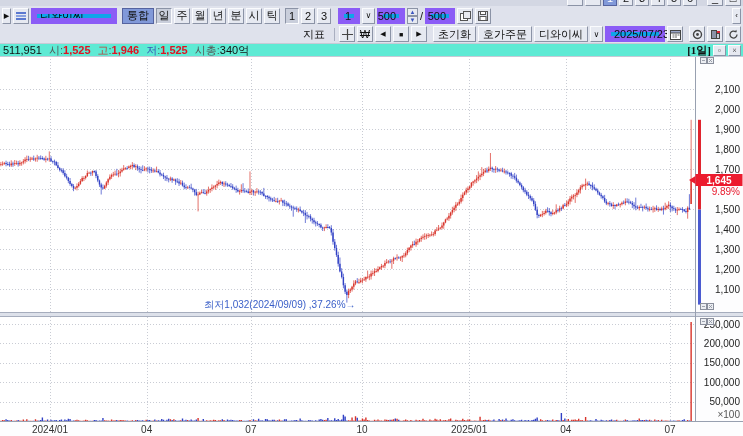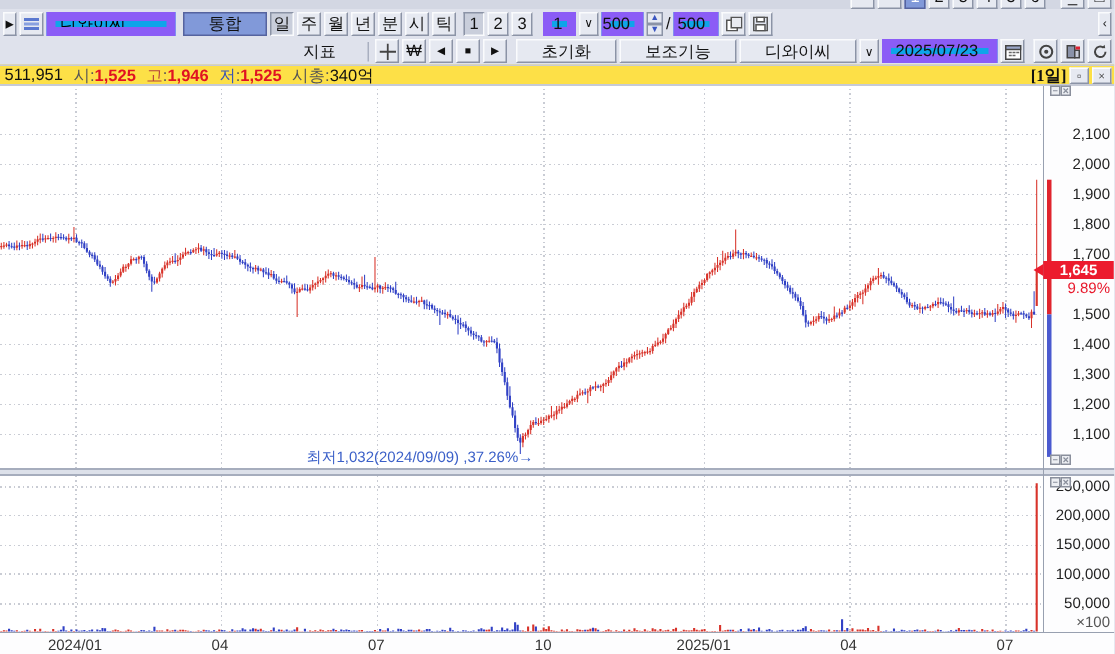--- a/index.html
+++ b/index.html
@@ -3,22 +3,22 @@
 <meta charset="utf-8">
 <style>
 html,body{margin:0;padding:0;background:#dfe2ec;}
 .app{position:relative;width:743px;height:436px;overflow:hidden;background:#dfe2ec;
      font-family:"Liberation Sans","DejaVu Sans",sans-serif;font-size:11px;color:#111;}
 .row{position:absolute;left:0;right:0;display:flex;align-items:center;box-sizing:border-box;}
 #topstrip{top:0;height:6px;background:#d3d7e3;overflow:hidden;justify-content:flex-end;gap:2px;padding-right:2px;}
 #topstrip .clip{height:15px;margin-top:-10px;display:flex;align-items:center;justify-content:center;}
 #row1{top:6px;height:19px;gap:2px;padding:0 2px;}
 #row2{top:25px;height:18px;gap:2px;padding:0 2px;justify-content:flex-end;}
-#statusrow{top:43px;height:13px;background:#fde047;padding:0 3px;gap:7px;border-top:1px solid #c6cad6;}
-.btn{display:flex;align-items:center;justify-content:center;height:16px;padding:0 16px;background:#e6e9f1;
+#statusrow{top:43px;height:13px;background:#5eead4;padding:0 3px;gap:7px;border-top:1px solid #c6cad6;}
+.btn{display:flex;align-items:center;justify-content:center;height:16px;padding:0 4px;background:#e6e9f1;
      border:1px solid;border-color:#fafbfd #8b93a6 #8b93a6 #fafbfd;box-sizing:border-box;white-space:nowrap;cursor:default;}
 .btn.pressed{background:#c9cedb;border-color:#8b93a6 #fafbfd #fafbfd #8b93a6;}
 .btn.sel{background:#8199d9;border-color:#55639f;}
 .btn.sq{width:16px;padding:0;}
 .btn.num{width:14px;padding:0;}
 .field{display:flex;align-items:center;height:16px;background:#0ea5e9;border:6px solid #8b5cf6;box-sizing:border-box;padding:0 3px;}
 input.field{font:inherit;width:86px;height:16px;outline:none;}
 .sep{width:1px;height:13px;background:#a9afc0;margin:0 2px;}
 .spin{display:flex;flex-direction:column;width:11px;height:16px;}
 .spin div{flex:1;display:flex;align-items:center;justify-content:center;font-size:6px;color:#3a55c0;
@@ -108,24 +108,24 @@
       <svg width="11" height="11">
           <path d="M5.5 0v11M0 5.5h11" stroke="#444" stroke-width="1.2"></path>
         </svg>
     </div>
     <div class="btn sq">₩</div>
     <div class="btn sq" style="font-size:7px">◀</div>
     <div class="btn sq" style="font-size:7px">■</div>
     <div class="btn sq" style="font-size:7px">▶</div>
     <div style="width:2px"></div>
     <div class="btn">초기화</div>
-    <div class="btn">보조기능</div>
+    <div class="btn">호가주문</div>
     <div class="btn">디와이씨</div>
     <div class="btn sq" style="width:13px;font-size:8px">∨</div>
-    <div class="field" style="width:77px">2025/07/23</div>
+    <div class="field" style="width:60px">2025/07/23</div>
     <div class="btn sq">
       <svg width="11" height="11">
           <rect x="0.5" y="1.5" width="10" height="9" fill="#fff" stroke="#444"></rect>
           <rect x="0.5" y="1.5" width="10" height="2.5" fill="#9aa6c8" stroke="#444"></rect>
           <path d="M2.5 6h2M5 6h2M7.5 6h2M2.5 8h2M5 8h2" stroke="#666"></path>
         </svg>
     </div>
     <div style="width:2px"></div>
     <div class="btn sq">
       <svg width="11" height="11">

